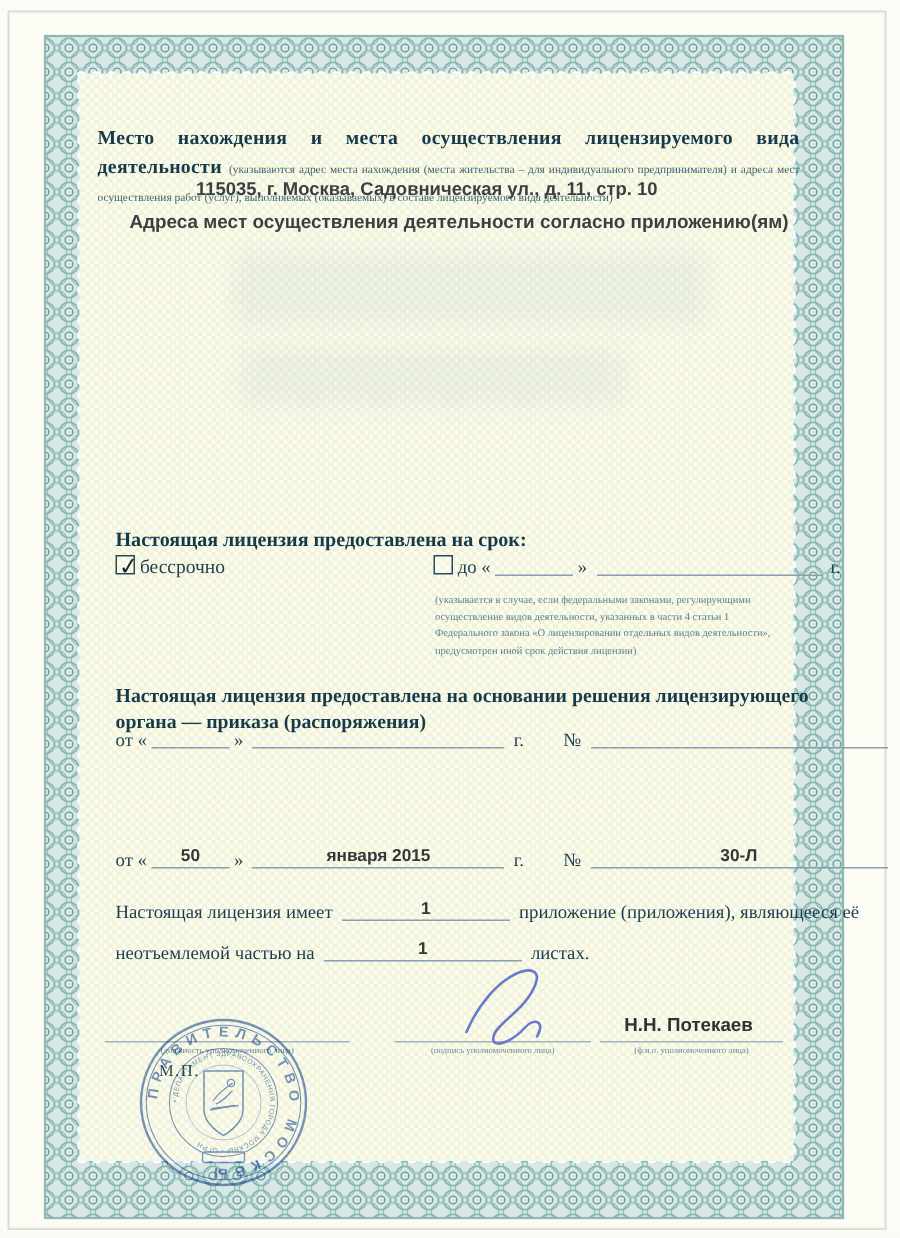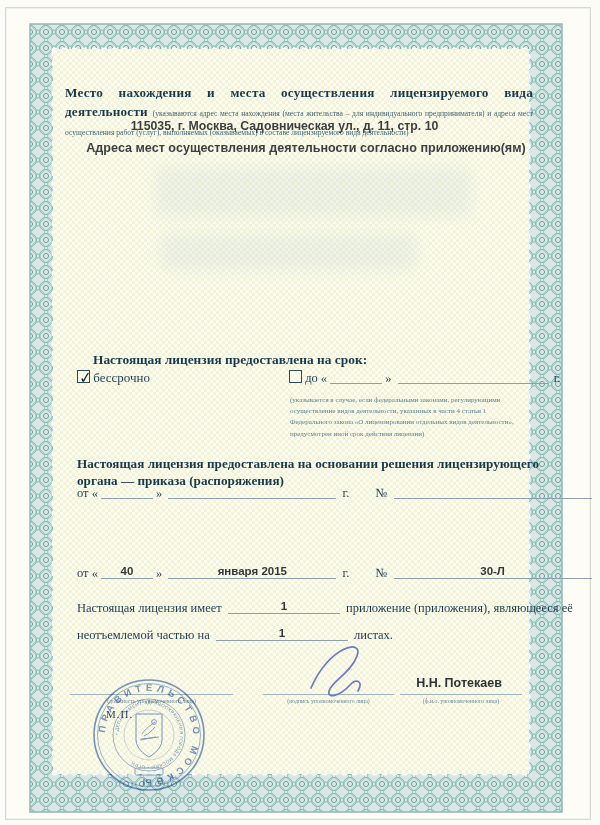--- a/index.html
+++ b/index.html
@@ -23,21 +23,21 @@
   .serif{font-family:"Liberation Serif","DejaVu Serif",serif;color:#1d3c4e;}
   .hdr{left:59px;top:75px;width:468px;text-align:justify;line-height:1.18;}
   .hb{font-weight:bold;font-size:13.2px;color:#173a4b;letter-spacing:.2px;}
   .hn{font-size:7.6px;color:#3d6372;}
   .addr{left:60px;top:111px;width:437px;text-align:center;
         font-family:"Liberation Sans","DejaVu Sans",sans-serif;
         font-weight:bold;font-size:12.3px;color:#3c3f41;}
   .addr2{left:50px;top:133px;width:500px;text-align:center;
         font-family:"Liberation Sans","DejaVu Sans",sans-serif;
         font-weight:bold;font-size:12.6px;color:#3c3f41;}
-  .term-h{left:71px;top:344px;font-weight:bold;font-size:13.4px;color:#173a4b;margin-left:16px;}
+  .term-h{left:71px;top:344px;font-weight:bold;font-size:13.4px;color:#173a4b;}
   .term-left{left:71px;top:362px;font-size:13px;}
   .term-right{left:283px;top:361px;font-size:12.5px;white-space:nowrap;}
   .cb{display:inline-block;width:11px;height:11px;border:1.3px solid #2b4a58;
       vertical-align:-1px;position:relative;background:rgba(255,255,255,.25);}
   .mark{position:absolute;left:1px;top:-3px;font-size:16px;font-weight:bold;color:#15272f;
         transform:rotate(-6deg);font-family:"DejaVu Sans",sans-serif;}
   .blank{display:inline-block;border-bottom:1px solid #8aa0ac;height:14px;
          vertical-align:-2px;position:relative;margin:0 3px;}
   .w52{width:52px;} .w150{width:150px;} .w170{width:168px;} .w200{width:198px;}
   .w110{width:112px;} .w130{width:132px;}
@@ -128,21 +128,21 @@
       <div class="row r-granted serif">
         <span>от «</span><span class="blank w52"><span class="fill"></span></span><span>»</span>
         <span class="blank w170"><span class="fill"></span></span>
         <span>г.</span>
         <span class="gap"></span>
         <span>№</span>
         <span class="blank w200"><span class="fill"></span></span>
       </div>
 
       <div class="row r-reissued serif">
-        <span>от «</span><span class="blank w52"><span class="fill">40</span></span><span>»</span>
+        <span>от «</span><span class="blank w52"><span class="fill">50</span></span><span>»</span>
         <span class="blank w170"><span class="fill">января 2015</span></span>
         <span>г.</span>
         <span class="gap"></span>
         <span>№</span>
         <span class="blank w200"><span class="fill">30-Л</span></span>
       </div>
 
       <div class="row att1 serif">
         <span>Настоящая лицензия имеет</span>
         <span class="blank w110"><span class="fill">1</span></span>

